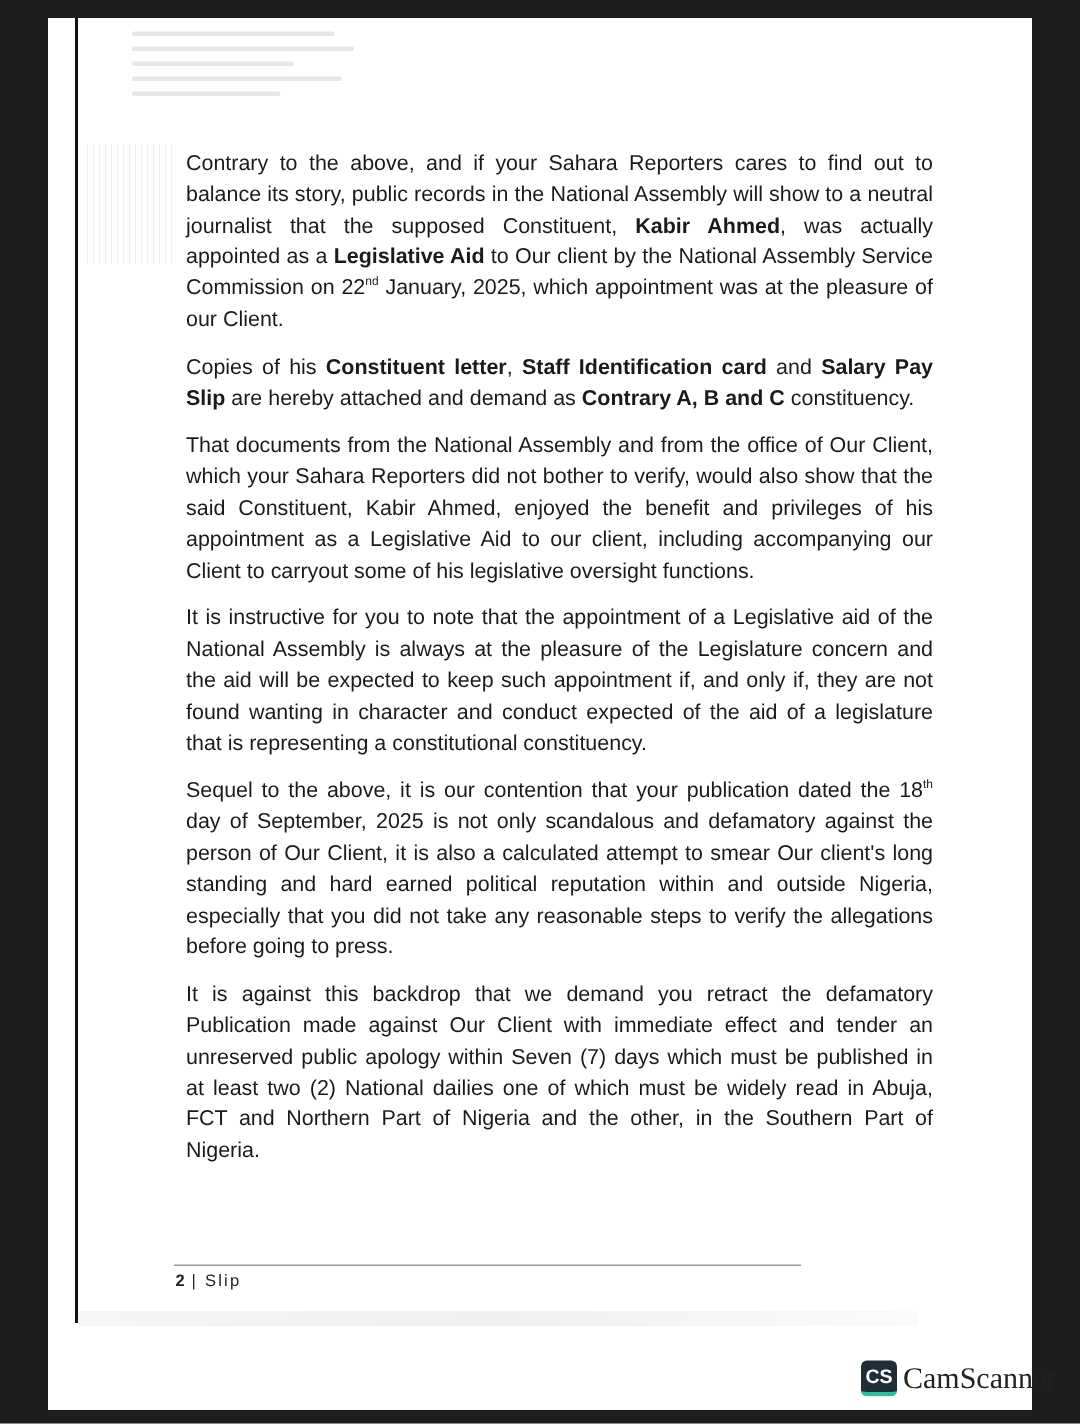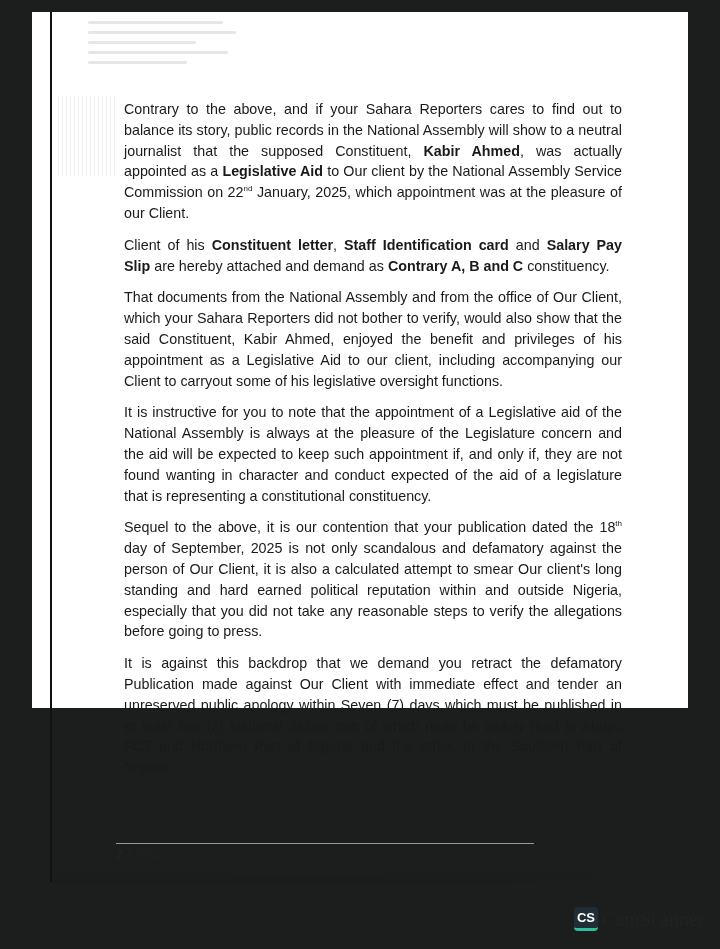--- a/index.html
+++ b/index.html
@@ -1,21 +1,21 @@
 <!DOCTYPE html>
 <html><head>
 <meta charset="utf-8">
 <style>
   html, body { margin: 0; padding: 0; }
   body {
     width: 720px; height: 949px; background: #1c1d1d; position: relative; overflow: hidden;
     font-family: "Liberation Sans", sans-serif;
   }
   .page {
-    position: absolute; left: 32px; top: 12px; width: 656px; height: 696px;
+    position: absolute; left: 32px; top: 12px; width: 656px; height: 928px;
     background: #ffffff;
   }
   .binder-line {
     position: absolute; left: 18px; top: 0; width: 2px; height: 870px; background: #111;
   }
   .faint-header {
     position: absolute; left: 56px; top: 2px; width: 180px; height: 60px;
   }
   .faint-header div { height: 3px; background: #e6e6e6; margin: 7px 0; border-radius: 2px; }
   .stamp {
@@ -63,21 +63,21 @@
     <div style="width:75%"></div>
       <div style="width:82%"></div>
       <div style="width:60%"></div>
       <div style="width:78%"></div>
       <div style="width:55%"></div>
   </div>
   <div class="stamp"></div>
 
   <div class="body-text" id="body-text">
       <p><span>Contrary to the above, and if your Sahara Reporters cares to find out to balance its story, public records in the National Assembly will show to a neutral journalist that the supposed Constituent, </span><b>Kabir Ahmed</b><span>, was actually appointed as a </span><b>Legislative Aid</b><span> to Our client by the National Assembly Service Commission on 22</span><sup>nd</sup><span> January, 2025, which appointment was at the pleasure of our Client.</span></p>
-      <p><span>Client of his </span><b>Constituent letter</b><span>, </span><b>Staff Identification card</b><span> and </span><b>Salary Pay Slip</b><span> are hereby attached and demand as </span><b>Contrary A, B and C</b><span> constituency.</span></p>
+      <p><span>Copies of his </span><b>Constituent letter</b><span>, </span><b>Staff Identification card</b><span> and </span><b>Salary Pay Slip</b><span> are hereby attached and demand as </span><b>Contrary A, B and C</b><span> constituency.</span></p>
       <p><span>That documents from the National Assembly and from the office of Our Client, which your Sahara Reporters did not bother to verify, would also show that the said Constituent, Kabir Ahmed, enjoyed the benefit and privileges of his appointment as a Legislative Aid to our client, including accompanying our Client to carryout some of his legislative oversight functions.</span></p>
       <p><span>It is instructive for you to note that the appointment of a Legislative aid of the National Assembly is always at the pleasure of the Legislature concern and the aid will be expected to keep such appointment if, and only if, they are not found wanting in character and conduct expected of the aid of a legislature that is representing a constitutional constituency.</span></p>
       <p><span>Sequel to the above, it is our contention that your publication dated the 18</span><sup>th</sup><span> day of September, 2025 is not only scandalous and defamatory against the person of Our Client, it is also a calculated attempt to smear Our client's long standing and hard earned political reputation within and outside Nigeria, especially that you did not take any reasonable steps to verify the allegations before going to press.</span></p>
       <p><span>It is against this backdrop that we demand you retract the defamatory Publication made against Our Client with immediate effect and tender an unreserved public apology within Seven (7) days which must be published in at least two (2) National dailies one of which must be widely read in Abuja, FCT and Northern Part of Nigeria and the other, in the Southern Part of Nigeria.</span></p>
     </div>
 
   <div class="footer-rule"></div>
   <div class="page-number">
     <b>2</b>
     <span>|</span>

